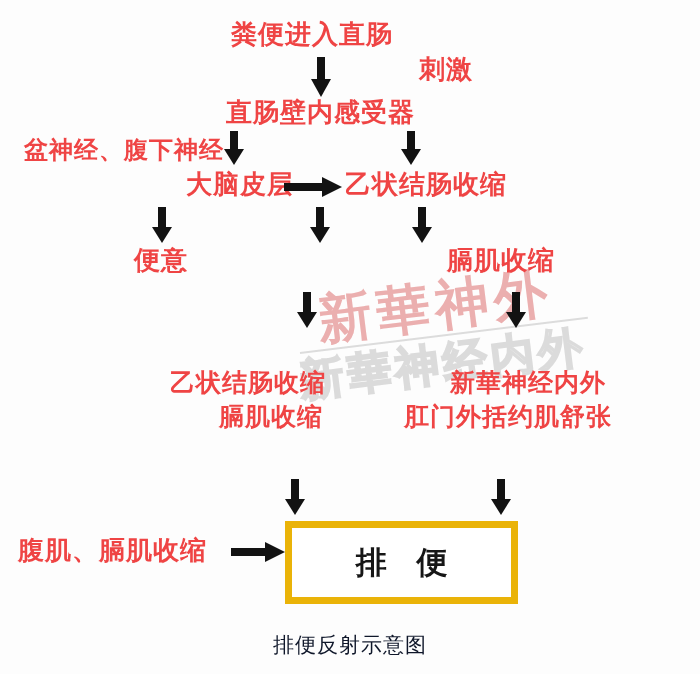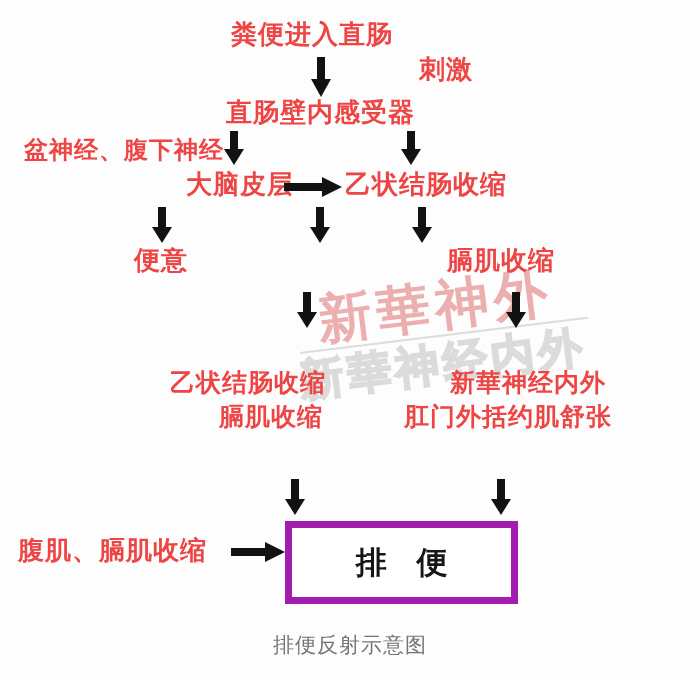--- a/index.html
+++ b/index.html
@@ -38,21 +38,21 @@
   }
   .arrow-down svg, .arrow-right svg { display: block; }
 
   
   #outcome-box {
     position: absolute;
     left: 285px;
     top: 521px;
     width: 233px;
     height: 83px;
-    border: 7px solid #a21caf;
+    border: 7px solid #eab308;
     background: #ffffff;
     box-sizing: border-box;
     z-index: 5;
     display: flex;
     align-items: center;
     justify-content: center;
   }
   #outcome-label {
     font-size: 31px;
     font-weight: bold;
@@ -63,21 +63,21 @@
   }
 
   
   #caption {
     position: absolute;
     left: 0;
     top: 631px;
     width: 700px;
     text-align: center;
     font-size: 21px;
-    color: #737373;
+    color: #0f172a;
     font-family: "Liberation Sans", "DejaVu Sans", sans-serif;
     letter-spacing: 1px;
     z-index: 5;
   }
 
   
   .watermark {
     position: absolute;
     font-weight: bold;
     white-space: nowrap;

